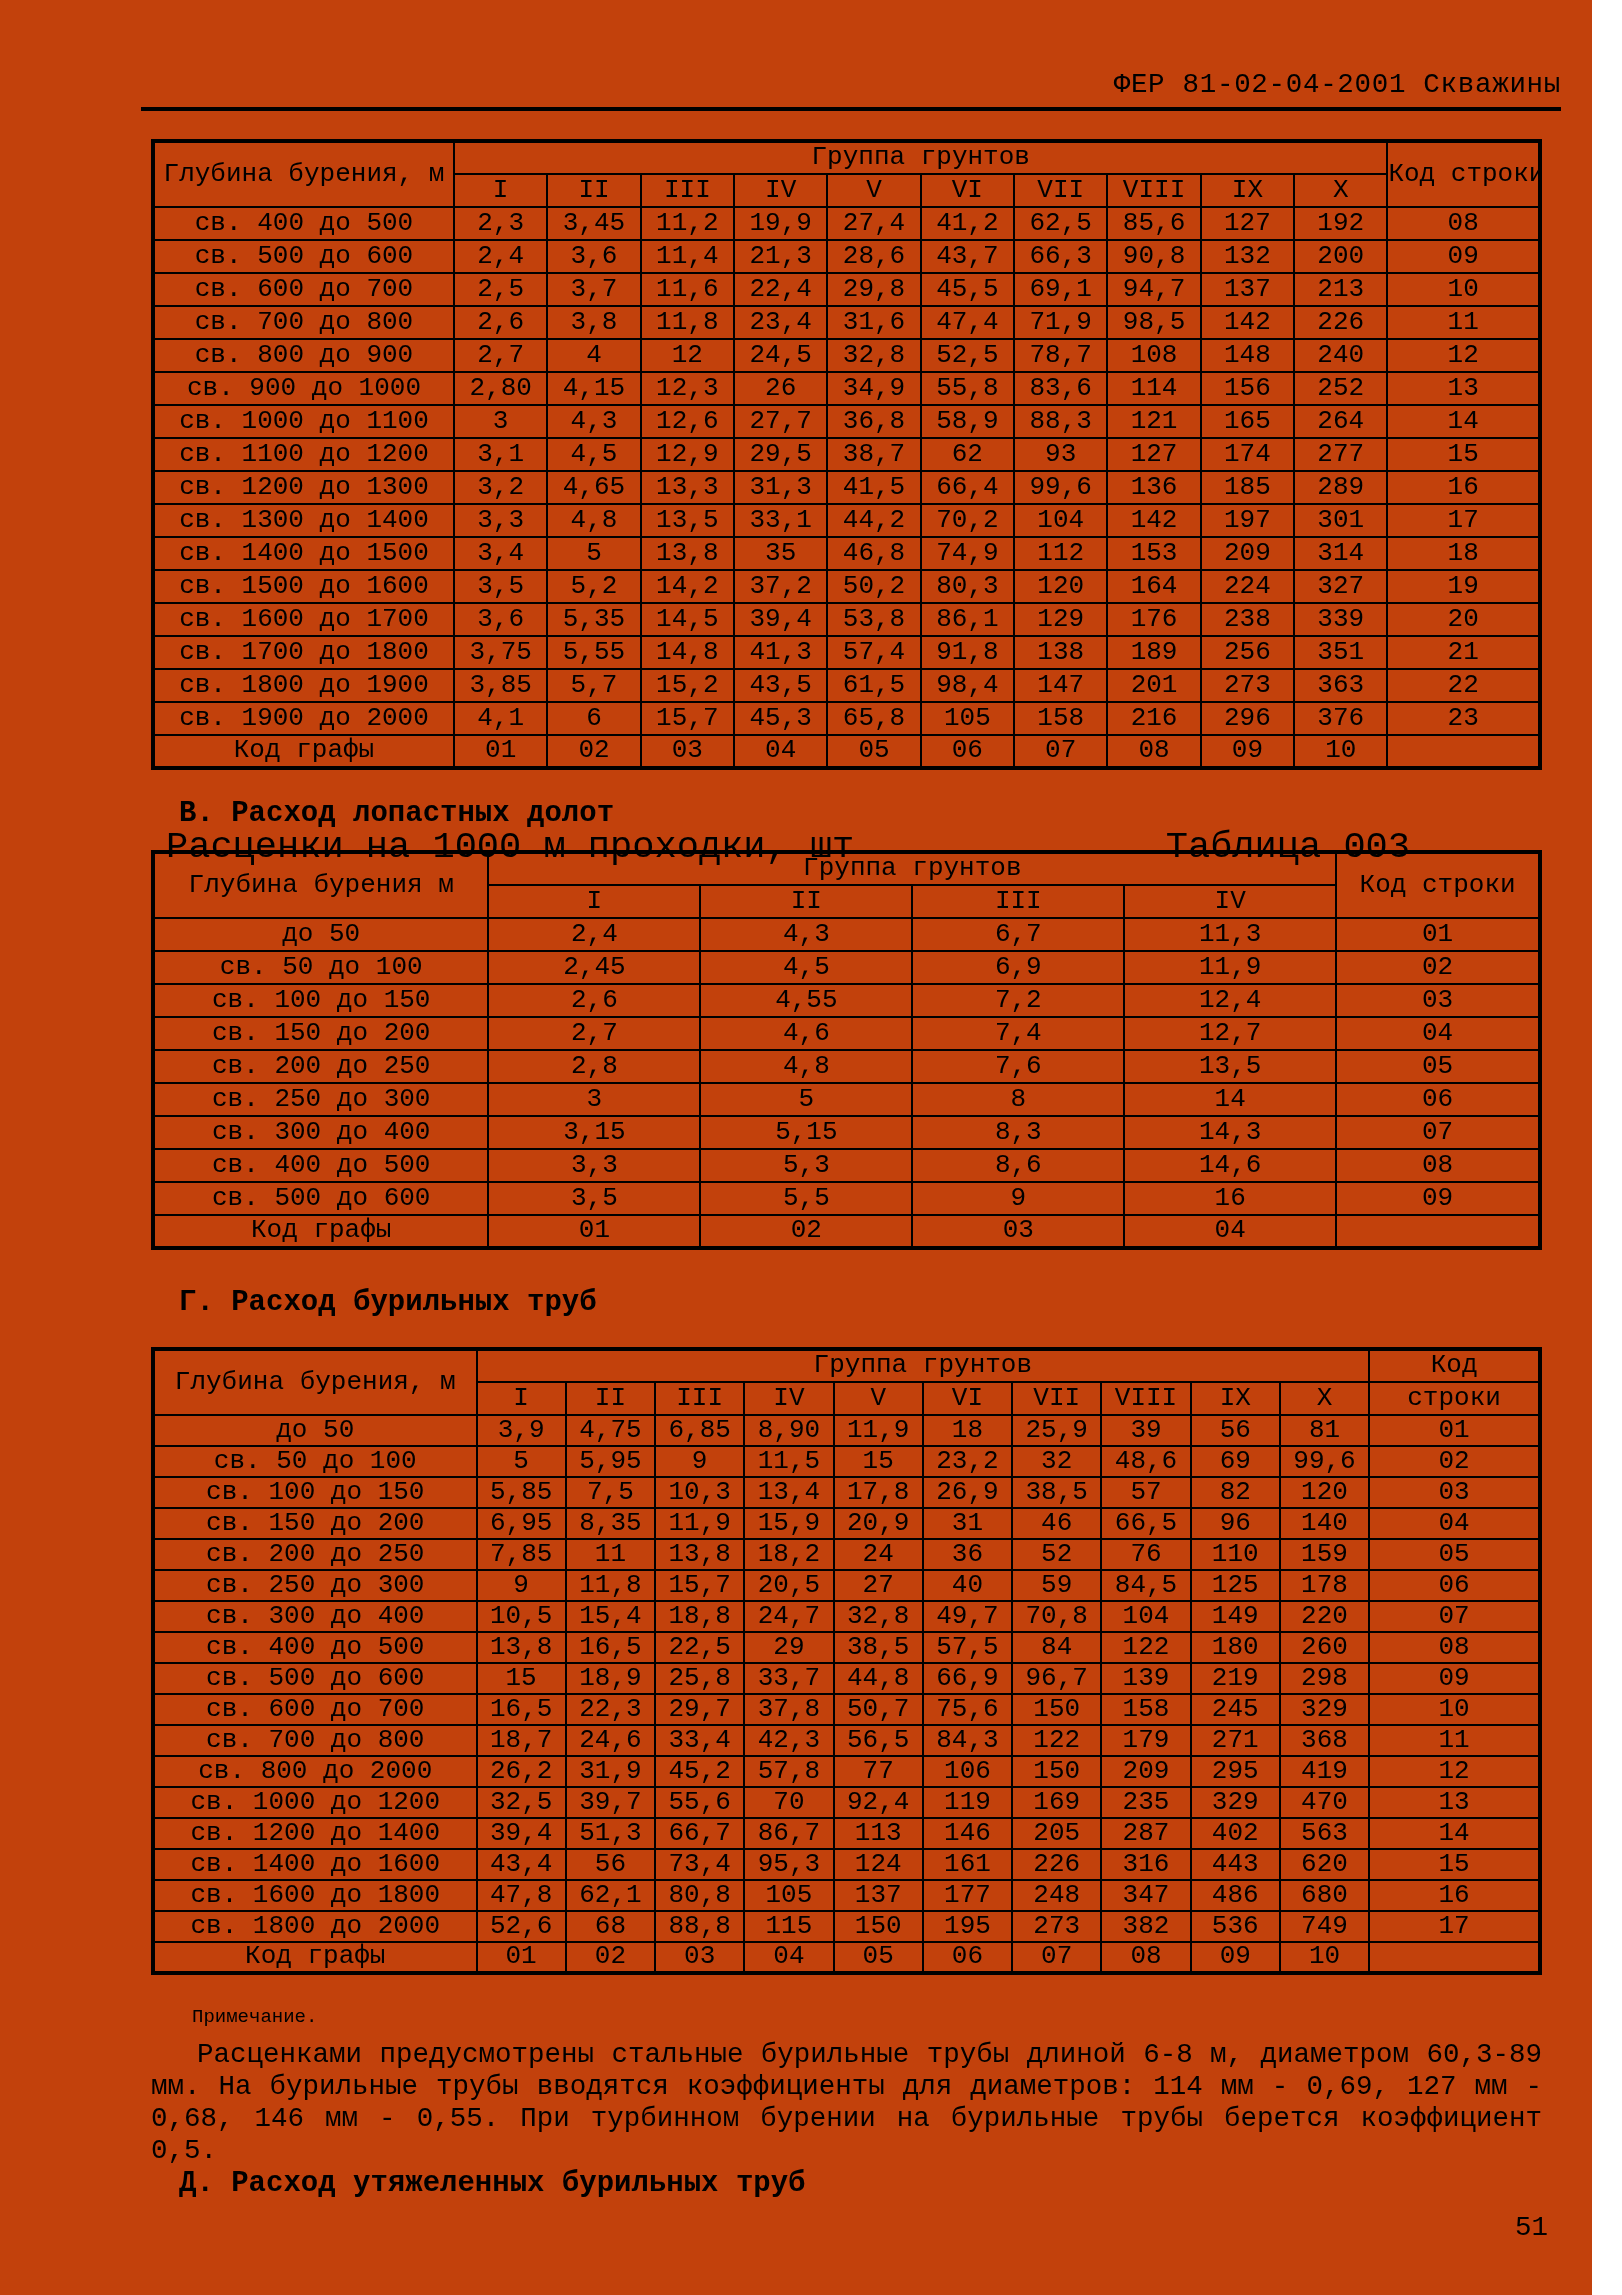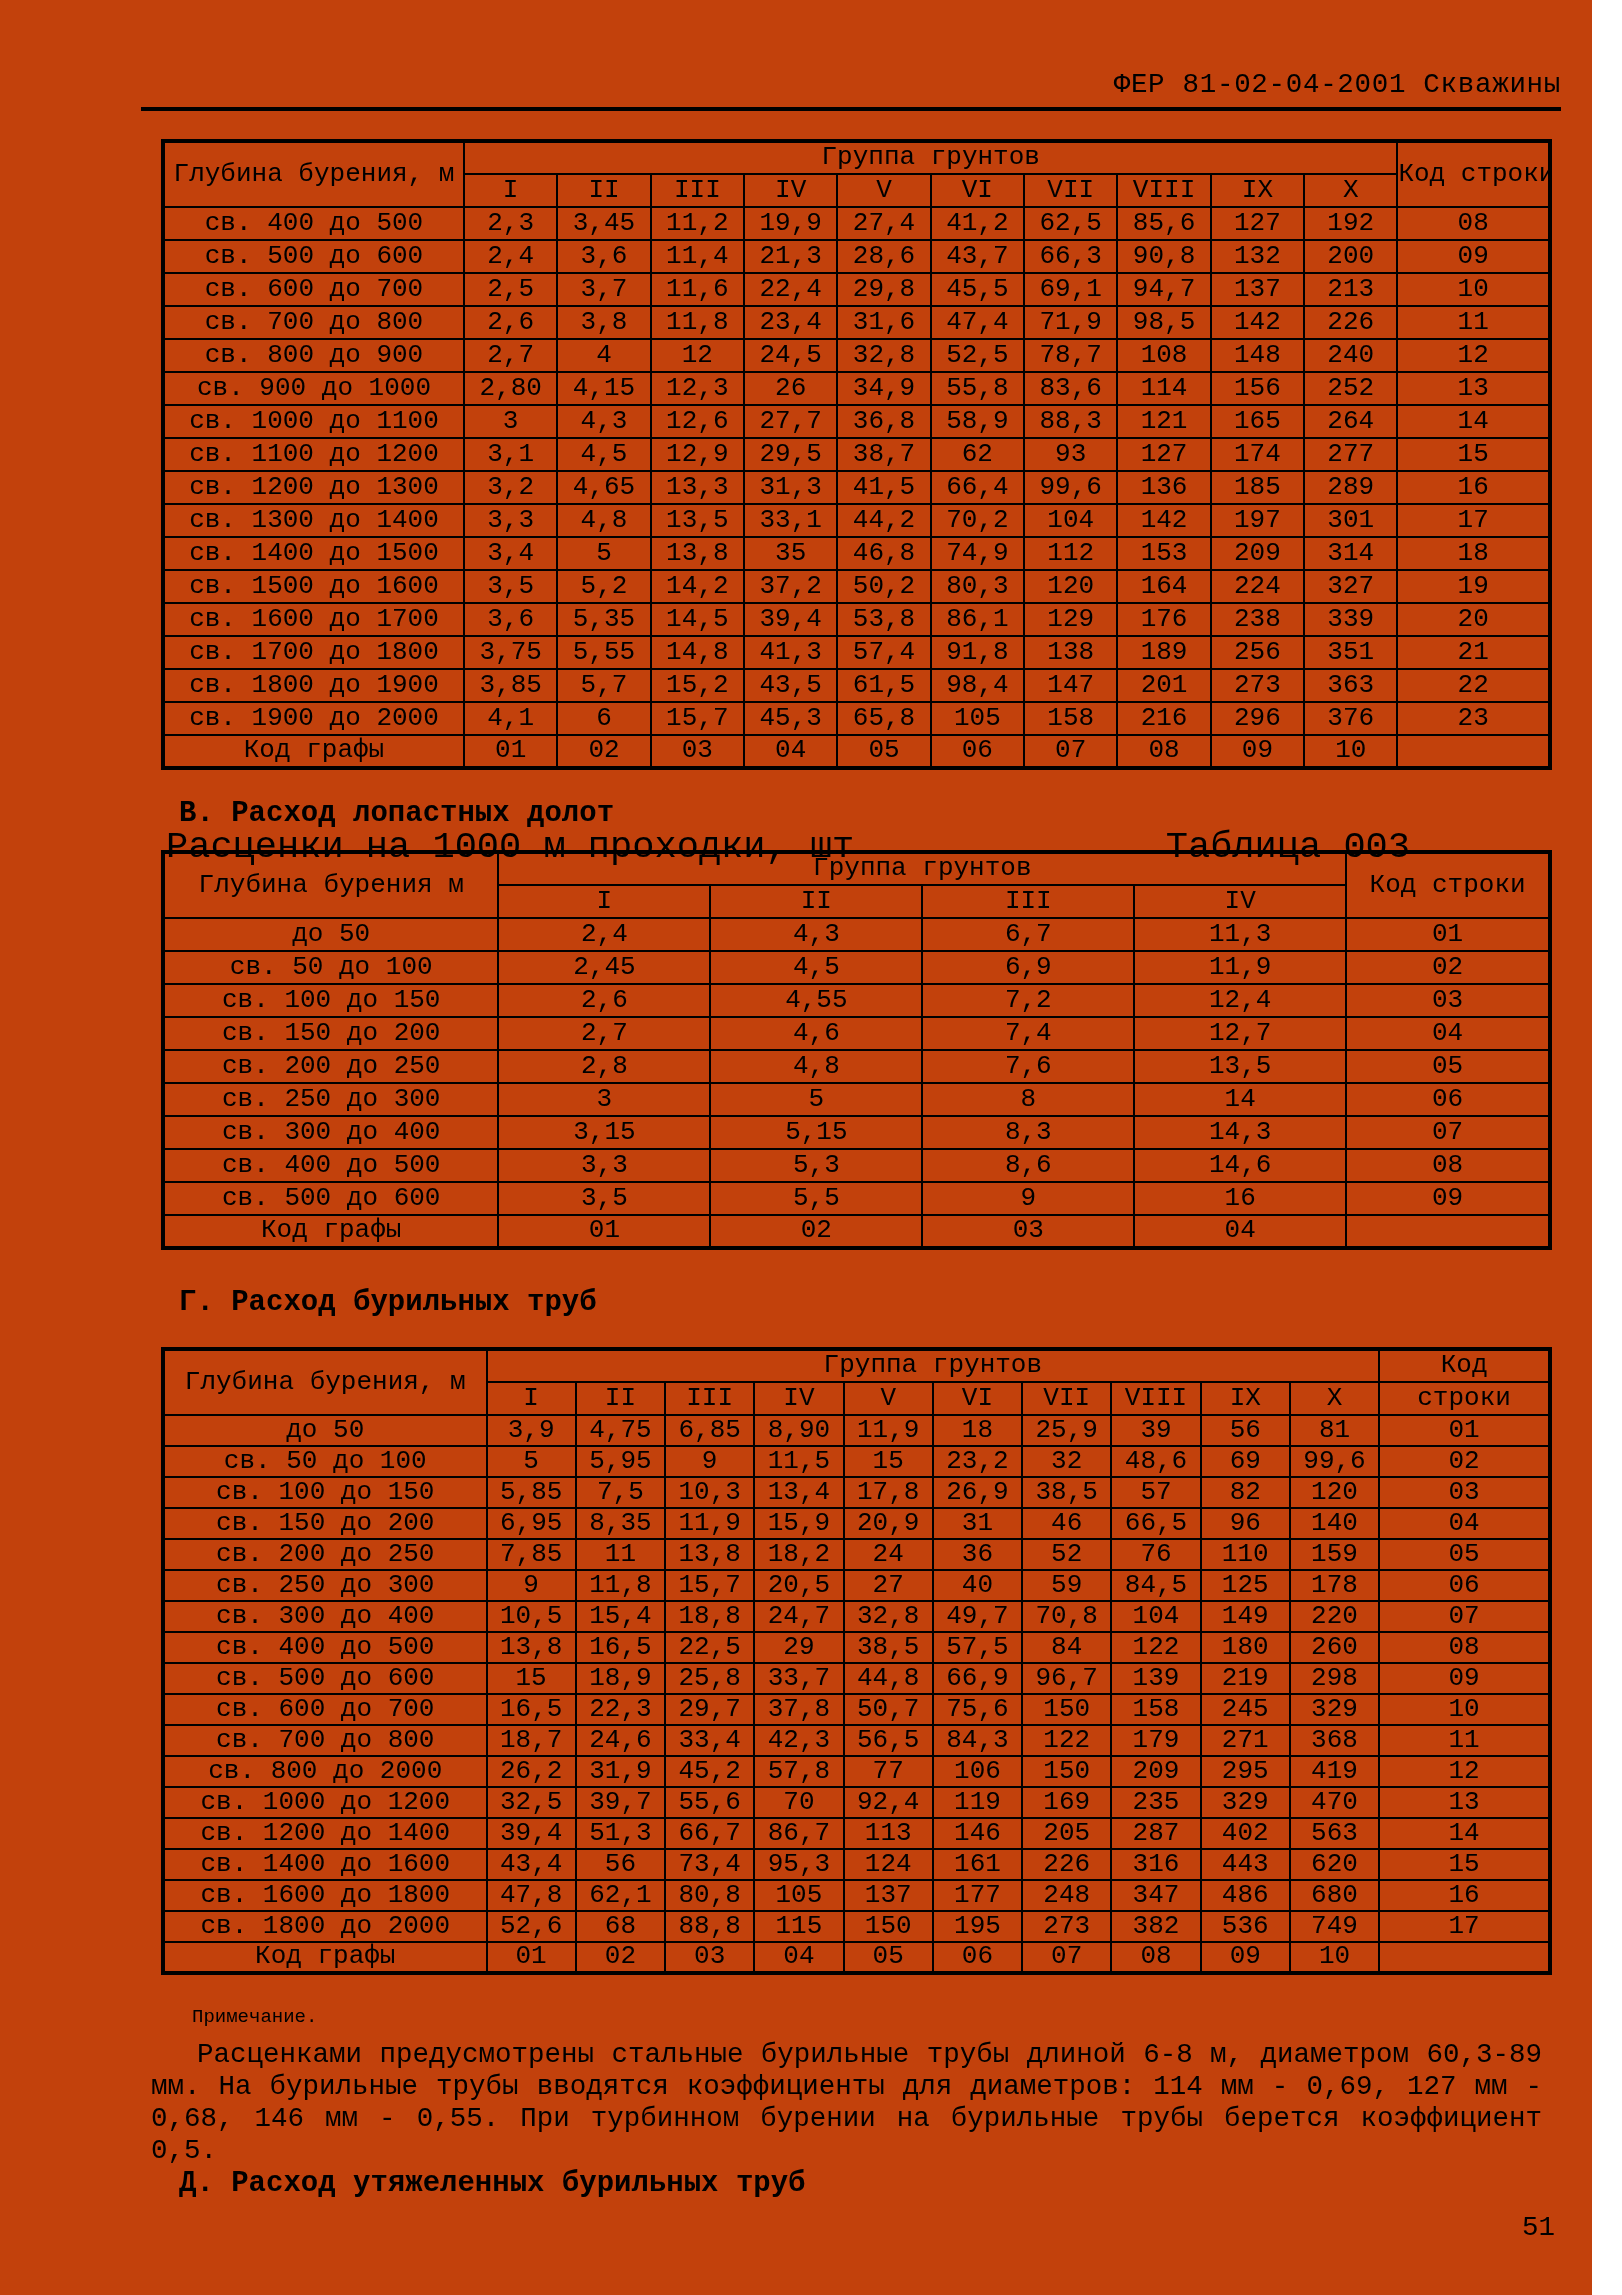--- a/index.html
+++ b/index.html
@@ -3,21 +3,21 @@
 <meta charset="utf-8">
 <style>
   html,body{margin:0;padding:0;background:#ffffff;}
   .page{position:relative;width:1592px;height:2295px;background:#c2410c;color:#000;
         font-family:Liberation Mono, monospace;overflow:hidden;}
 
   .doc-header{position:absolute;top:69px;left:141px;width:1420px;text-align:right;
               font-size:27.5px;letter-spacing:0.7px;}
   .header-rule{position:absolute;top:107px;left:141px;width:1420px;height:3.9px;background:#000;}
 
-  .tw{position:absolute;left:151px;width:1391px;margin-left:10px;}
+  .tw{position:absolute;left:151px;width:1391px;}
   #w1{top:139px}
   #w2{top:850px}
   #w3{top:1347px}
 
   table.grid{border-collapse:collapse;table-layout:fixed;width:100%;font-size:26px;border:4.6px solid #000;}
   .grid th,.grid td{border:2px solid #000;border-top-width:2.6px;border-bottom-width:2.6px;
                     text-align:center;vertical-align:middle;font-weight:normal;
                     padding:0;overflow:hidden;white-space:nowrap;line-height:1.05;}
   .t1 tr{height:33px}
   .t2 tr{height:33px}
@@ -34,21 +34,21 @@
   #secD{top:2167px}
 
   .subrow{position:absolute;left:166px;right:182px;font-size:37px;white-space:nowrap;}
   #subB{top:826px}
   #subG{top:1317px}
   .subrow .tlabel{position:absolute;right:0;top:0;}
 
   .note-label{position:absolute;left:192px;top:2006px;font-size:19px;}
   .note-par{position:absolute;left:151px;top:2039px;width:1391px;font-size:27.5px;
             line-height:32px;text-align:justify;text-indent:46px;}
-  .page-num{position:absolute;top:2212px;left:148px;width:1407px;text-align:right;font-size:27.5px;}
+  .page-num{position:absolute;top:2212px;left:141px;width:1407px;text-align:right;font-size:27.5px;}
 </style>
 </head>
 <body>
 
 <div class="page">
 
   <div class="doc-header">ФЕР 81-02-04-2001 Скважины</div>
   <div class="header-rule"></div>
 
   <div class="tw" id="w1">

